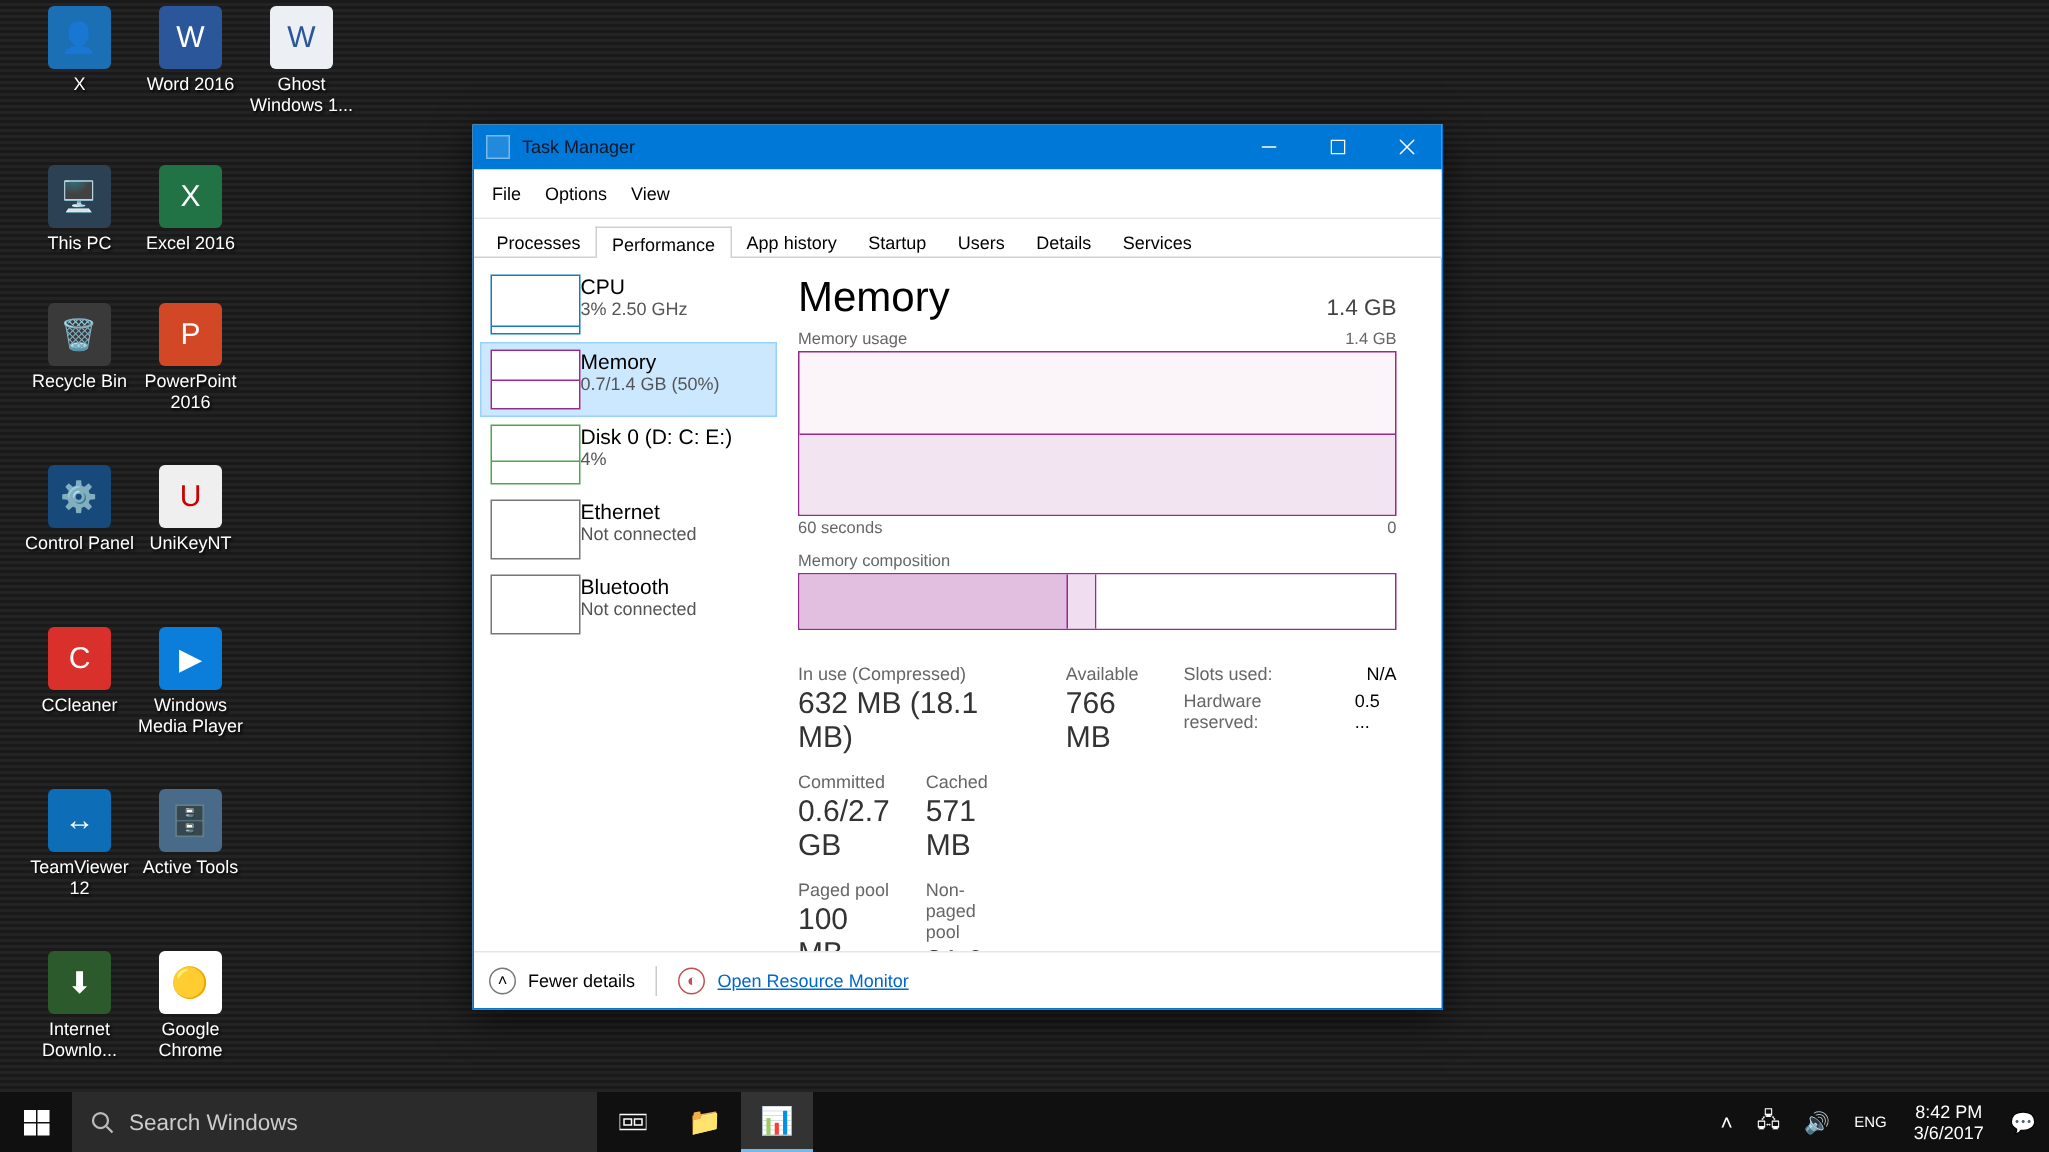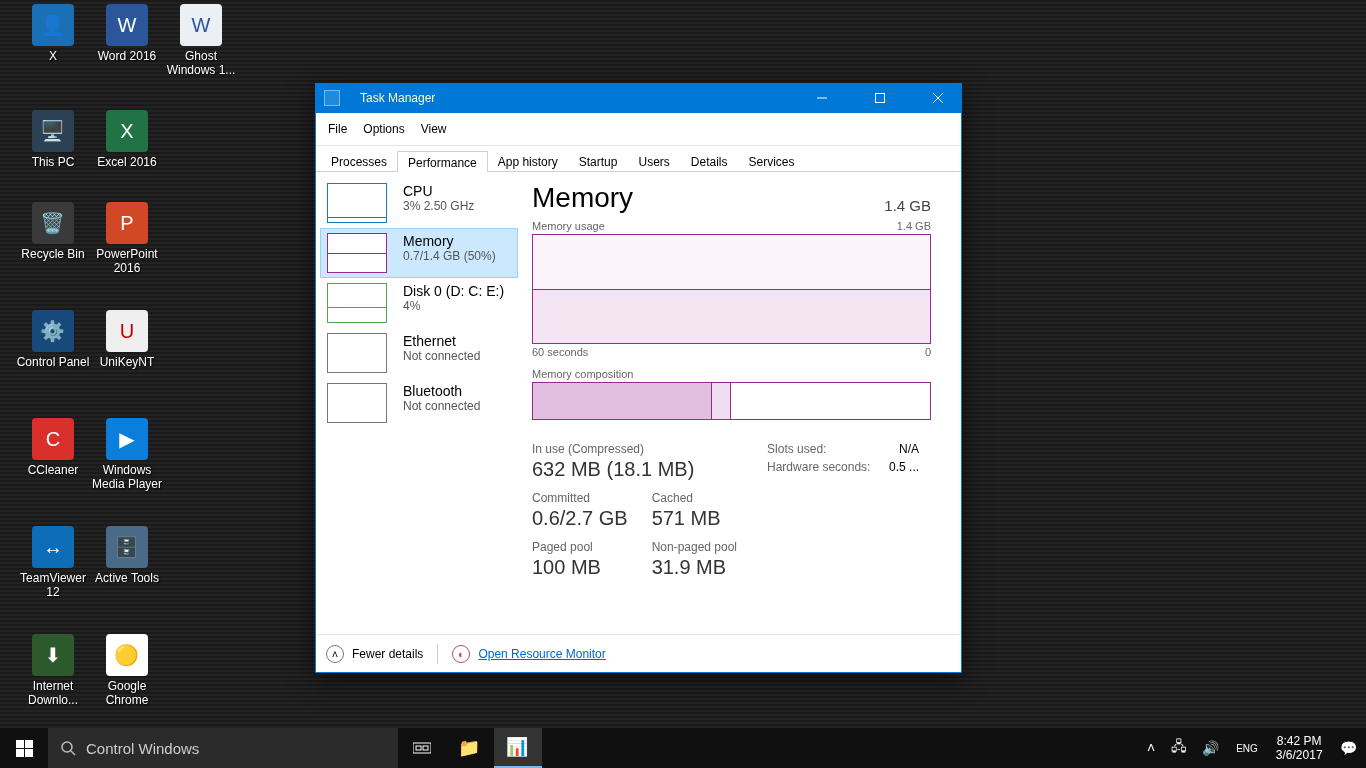--- a/index.html
+++ b/index.html
@@ -47,39 +47,39 @@
   .tray-clock{padding:0 10px;text-align:center;font-size:12px;line-height:1.2;}
   .tray-lang{font-size:10px;}
 
   
   .window {
     position: absolute; left: 315px; top: 83px; width: 647px; height: 590px;
     background: #fff; box-shadow: 0 6px 24px rgba(0,0,0,.6);
     display: flex; flex-direction: column; border:1px solid #0078d7;border-top:none;
   }
   .titlebar {
-    height: 30px; background: #0078d7; color: #fef9c3; display: flex; align-items: center;
-    padding-left: 8px; font-size: 12px; gap: 12px;
+    height: 30px; background: #0078d7; color: #0f172a; display: flex; align-items: center;
+    padding-left: 8px; font-size: 12px;
   }
   .titlebar .ticon{width:16px;height:16px;margin-right:8px;background:#fff2;border:1px solid #ffffff66;}
   .titlebar .wt{flex:1;}
   .win-btn{width:46px;height:30px;display:flex;align-items:center;justify-content:center;cursor:pointer;font-size:14px;}
 
   .menubar{height:24px;display:flex;align-items:center;padding:16px 4px;border-bottom:1px solid #e6e6e6;font-size:12px;background:#fff;}
   .menubar span{padding:2px 8px;cursor:pointer;}
 
   .tabs{display:flex;height:26px;border-bottom:1px solid #d0d0d0;padding:4px 4px 0;font-size:12px;background:#fff;}
   .tab{padding:4px 10px 4px;border:1px solid transparent;border-bottom:none;cursor:pointer;color:#000;margin-right:-1px;}
   .tab.active{border-color:#d0d0d0;background:#fff;position:relative;top:1px;}
 
   .content{flex:1;display:flex;overflow:hidden;}
 
   
   .perf-list{width:206px;border-right:0;padding:6px 4px;}
-  .perf-item{display:flex;gap:16px;padding:4px 6px;align-items:flex-start;cursor:pointer;border:1px solid transparent;}
+  .perf-item{display:flex;gap:0;padding:4px 6px;align-items:flex-start;cursor:pointer;border:1px solid transparent;}
   .perf-item.selected{background:#cce8ff;border-color:#99d1ff;}
   .perf-item .thumb{width:60px;height:40px;border:1px solid #117dbb;background:#fff;position:relative;overflow:hidden;flex-shrink:0;}
   .perf-item .thumb.cpu::after{content:"";position:absolute;left:0;right:0;bottom:4px;border-top:1px solid #117dbb;}
   .perf-item .thumb.mem{border-color:#952a90;}
   .perf-item .thumb.mem::after{content:"";position:absolute;left:0;right:0;top:50%;border-top:1px solid #952a90;}
   .perf-item .thumb.disk{border-color:#4ca64c;}
   .perf-item .thumb.disk::after{content:"";position:absolute;left:0;right:0;bottom:6px;height:8px;background:linear-gradient(0deg,transparent,transparent);border-top:1px solid #4ca64c;}
   .perf-item .thumb.gray{border-color:#777;}
   .perf-item .txt .t1{font-size:14px;color:#000;}
   .perf-item .txt .t2{font-size:12px;color:#555;}
@@ -301,27 +301,31 @@
               <div class="sv">100 MB</div>
             </div>
             <div>
               <div class="sl">Cached</div>
               <div class="sv">571 MB</div>
               <div class="sl">Non-paged pool</div>
               <div class="sv">31.9 MB</div>
             </div>
           </div>
         </div>
+        <div class="col">
+          <div class="sl">Available</div>
+          <div class="sv">766 MB</div>
+        </div>
         <div class="col smallcol" style="margin-left:-10px">
           <div class="row">
               <div class="k">Slots used:</div>
               <div class="v">N/A</div>
             </div>
           <div class="row">
-              <div class="k">Hardware seconds:</div>
+              <div class="k">Hardware reserved:</div>
               <div class="v">0.5 ...</div>
             </div>
         </div>
       </div>
     </div>
   </div>
 
   <div class="footer">
     <div class="circ">˄</div>
     <span>Fewer details</span>
@@ -340,21 +344,21 @@
         <span></span>
       </div>
   </div>
   <div class="search-box">
     <span class="mag">
       <svg width="16" height="16" viewBox="0 0 16 16">
           <circle cx="7" cy="7" r="5" fill="none" stroke="#ccc" stroke-width="1.5"></circle>
           <line x1="11" y1="11" x2="15" y2="15" stroke="#ccc" stroke-width="1.5"></line>
         </svg>
     </span>
-    <span>Control Windows</span>
+    <span>Search Windows</span>
   </div>
   <div class="task-item">
     <svg width="18" height="14">
         <rect x="0" y="2" width="18" height="10" fill="none" stroke="#fff"></rect>
         <rect x="3" y="5" width="5" height="4" fill="none" stroke="#fff"></rect>
         <rect x="10" y="5" width="5" height="4" fill="none" stroke="#fff"></rect>
       </svg>
   </div>
   <div class="task-item">
       <span style="font-size:18px">📁</span>

